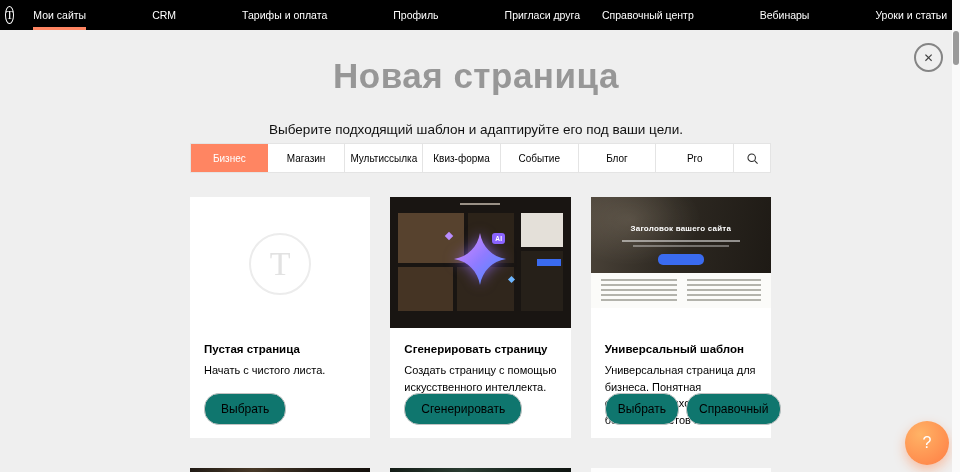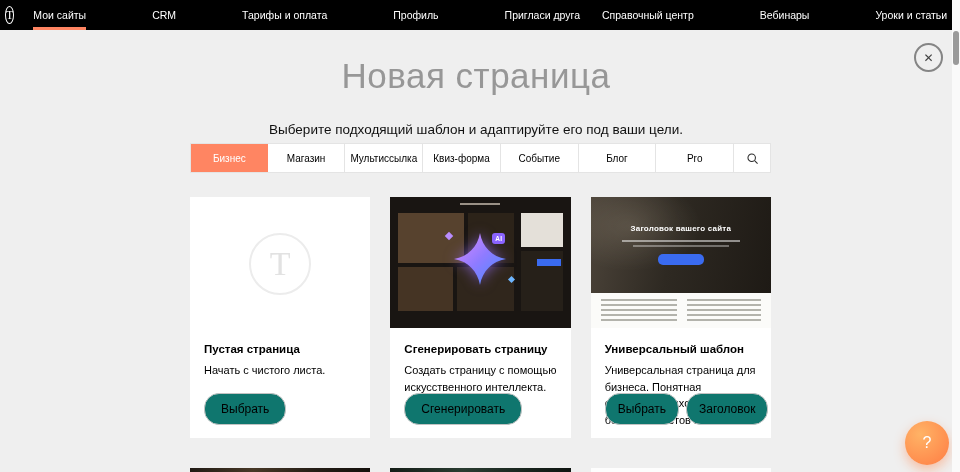--- a/index.html
+++ b/index.html
@@ -44,21 +44,21 @@
 
   
   .close-btn {
     position:absolute; top:43px; right:17px; width:29px; height:29px;
     border-radius:50%; border:2px solid #858585; background:transparent;
     display:flex; align-items:center; justify-content:center; cursor:pointer;
   }
   .close-x { font-size:12px; color:#3f3f3f; line-height:1; }
   .page-title {
     position:absolute; top:56px; left:0; width:952px; text-align:center;
-    font-size:35px; font-weight:400; color:#979797; letter-spacing:.5px;
+    font-size:35px; font-weight:700; color:#979797; letter-spacing:.5px;
   }
   .page-subtitle {
     position:absolute; top:122px; left:0; width:952px; text-align:center;
     font-size:13.5px; color:#101010;
   }
 
   
   .tabs {
     position:absolute; top:143px; left:190px; width:581px; height:30px;
     display:flex; background:#fff; border:1px solid #e4e4e4;
@@ -120,21 +120,21 @@
   .gp-diamond.d1 { left:56px; top:36px; width:6px; height:6px; background:#b98cff; }
   .gp-diamond.d2 { left:119px; top:80px; width:5px; height:5px; background:#6db5ff; }
   .ai-chip {
     position:absolute; left:102px; top:36px; background:#8a63ff; color:#fff;
     font-size:6.5px; font-weight:700; padding:2px 3px; border-radius:3px;
     letter-spacing:.3px;
   }
 
   
   .uni-hero {
-    height:96px;
+    height:76px;
     background:
       linear-gradient(rgba(255,255,255,.5),rgba(255,255,255,.5)) no-repeat 50% 43px / 118px 2px,
       linear-gradient(rgba(255,255,255,.35),rgba(255,255,255,.35)) no-repeat 50% 48px / 96px 2px,
       radial-gradient(70px 45px at 22% 30%, rgba(255,235,205,.15), transparent),
       linear-gradient(100deg,#4c443a,#2e2922 45%,#1e1a15);
   }
   .uni-heading {
     padding-top:27px; text-align:center; color:#fff;
     font-size:8px; font-weight:700; letter-spacing:.2px;
   }
@@ -263,21 +263,21 @@
           <div class="uni-btn"></div>
         </div>
         <div class="uni-text"></div>
       </div>
       <div class="card-body">
         <div class="card-title">Универсальный шаблон</div>
         <div class="card-desc">Универсальная страница для бизнеса. Понятная структура, подходит для больших текстов и списков.</div>
       </div>
       <div class="card-actions">
         <button class="btn compact">Выбрать</button>
-        <button class="btn compact">Заголовок</button>
+        <button class="btn compact">Справочный</button>
       </div>
     </div>
   </div>
 
   <div class="grid bottom-row">
     <div class="strip strip-1"></div>
     <div class="strip strip-2"></div>
     <div class="strip strip-3"></div>
   </div>
 

